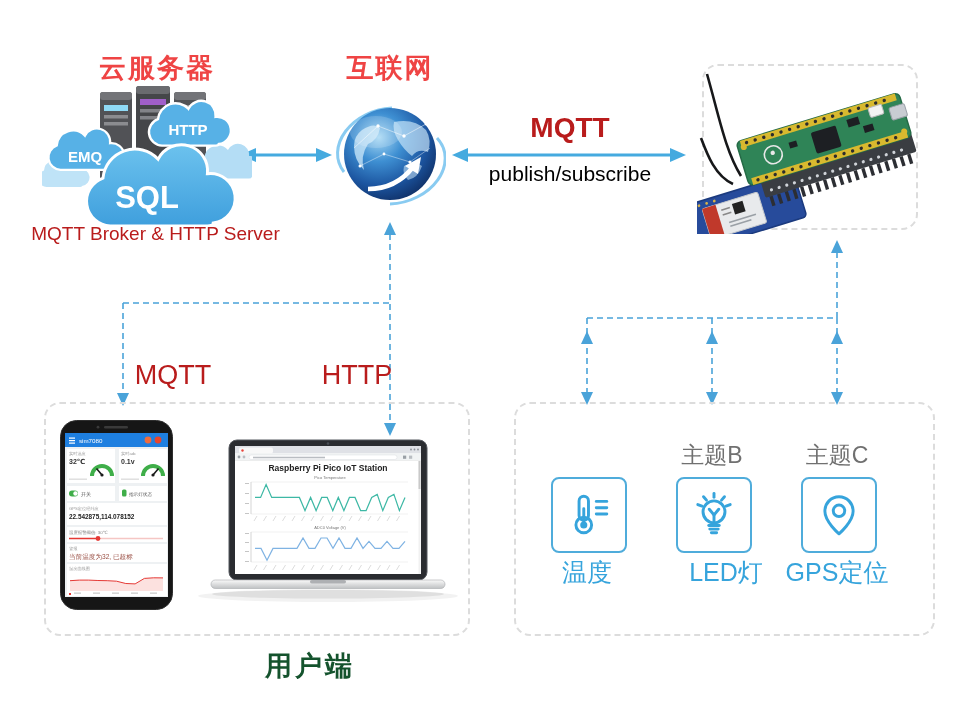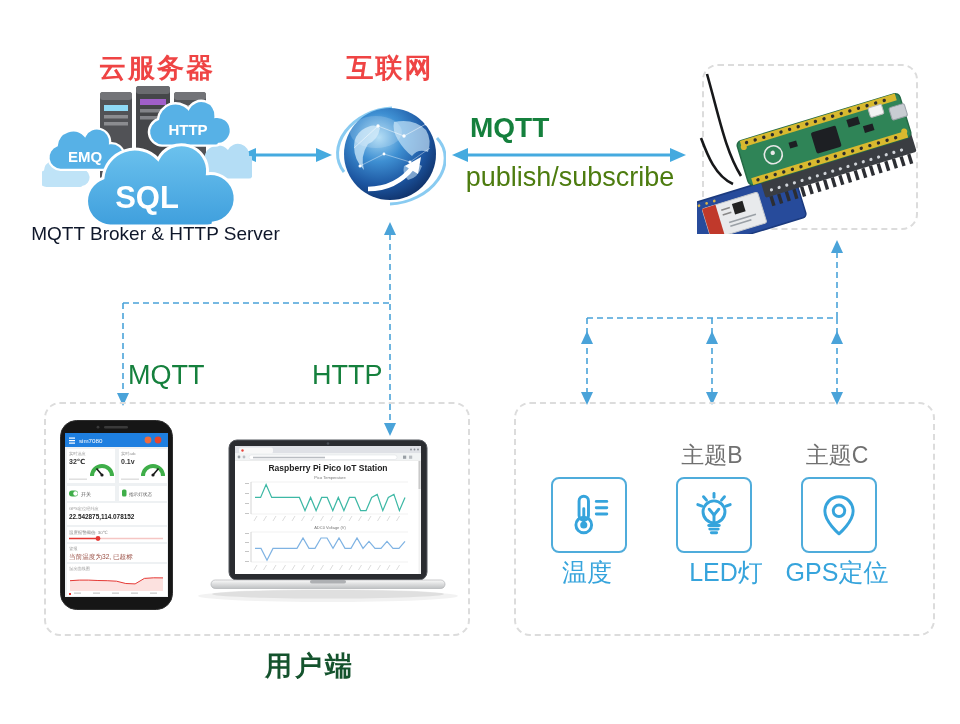--- a/index.html
+++ b/index.html
@@ -1,22 +1,22 @@
 <!DOCTYPE html>
 <html><head>
 <meta charset="utf-8">
 <style>
   html,body{margin:0;padding:0;background:#fff;}
   #canvas{position:relative;width:960px;height:724px;background:#fff;overflow:hidden;
           font-family:"Liberation Sans","DejaVu Sans",sans-serif;}
   .abs{position:absolute;}
   .title{font-size:27px;font-weight:600;color:#ef4444;text-align:center;letter-spacing:2px;}
   .caption{font-size:27px;font-weight:600;color:#14532d;text-align:right;letter-spacing:3px;}
-  .blue-lbl{color:#15803d;font-weight:600;font-size:27px;text-align:left;}
-  .sub-lbl{color:#4d7c0f;font-size:27px;text-align:center;}
+  .blue-lbl{color:#b91c1c;font-weight:600;font-size:27px;text-align:center;}
+  .sub-lbl{color:#000000;font-size:21px;text-align:center;}
   .dash-box{border:2px dashed #dcdcdc;border-radius:16px;background:transparent;}
   .topic-name{font-size:23px;color:#707070;text-align:center;}
   .topic-label{font-size:25px;color:#36a4dc;text-align:center;}
   .topic-iconbox{width:72px;height:72px;border:2px solid #4facdb;border-radius:8px;background:#fff;
                  display:flex;align-items:center;justify-content:center;}
   svg{display:block;}
 </style>
 </head>
 <body>
 
@@ -98,21 +98,21 @@
     <use href="#cloudShape" transform="translate(150,58) scale(0.62)" fill="#b4ddf5"></use>
     <use href="#cloudShape" transform="translate(-8,74) scale(0.5)" fill="#bfe3f7"></use>
     <use href="#cloudShape" transform="translate(100,14) scale(0.80)" fill="#57b1e6" stroke="#ffffff" stroke-width="3"></use>
     <text x="146" y="53" text-anchor="middle" font-size="15" font-weight="bold" fill="#ffffff">HTTP</text>
     <use href="#cloudShape" transform="translate(0,42) scale(0.74)" fill="#57b1e6" stroke="#ffffff" stroke-width="3"></use>
     <text x="43" y="80" text-anchor="middle" font-size="15" font-weight="bold" fill="#ffffff">EMQ</text>
     <use href="#cloudShape" transform="translate(32,54) scale(1.45)" fill="url(#gradSQL)" stroke="#ffffff" stroke-width="2"></use>
     <text x="105" y="126" text-anchor="middle" font-size="31" font-weight="bold" fill="#ffffff">SQL</text>
   </svg>
 
-  <div class="abs" style="left:28px;top:223px;width:255px;text-align:center;font-size:19px;color:#0f172a;">MQTT Broker &amp; HTTP Server</div>
+  <div class="abs" style="left:28px;top:223px;width:255px;text-align:center;font-size:19px;color:#b91c1c;">MQTT Broker &amp; HTTP Server</div>
 
   <div class="abs title" style="left:300px;top:50px;width:180px;">互联网</div>
 
   <svg class="abs" style="left:334px;top:96px;" width="112" height="118" viewBox="0 0 112 118">
     <defs>
       <radialGradient id="gGlobe" cx="38%" cy="32%" r="75%">
         <stop offset="0" stop-color="#a7d8f4"></stop>
           <stop offset="0.35" stop-color="#3e8fd2"></stop>
         <stop offset="0.7" stop-color="#1c55a0"></stop>
           <stop offset="1" stop-color="#0e2d62"></stop>

